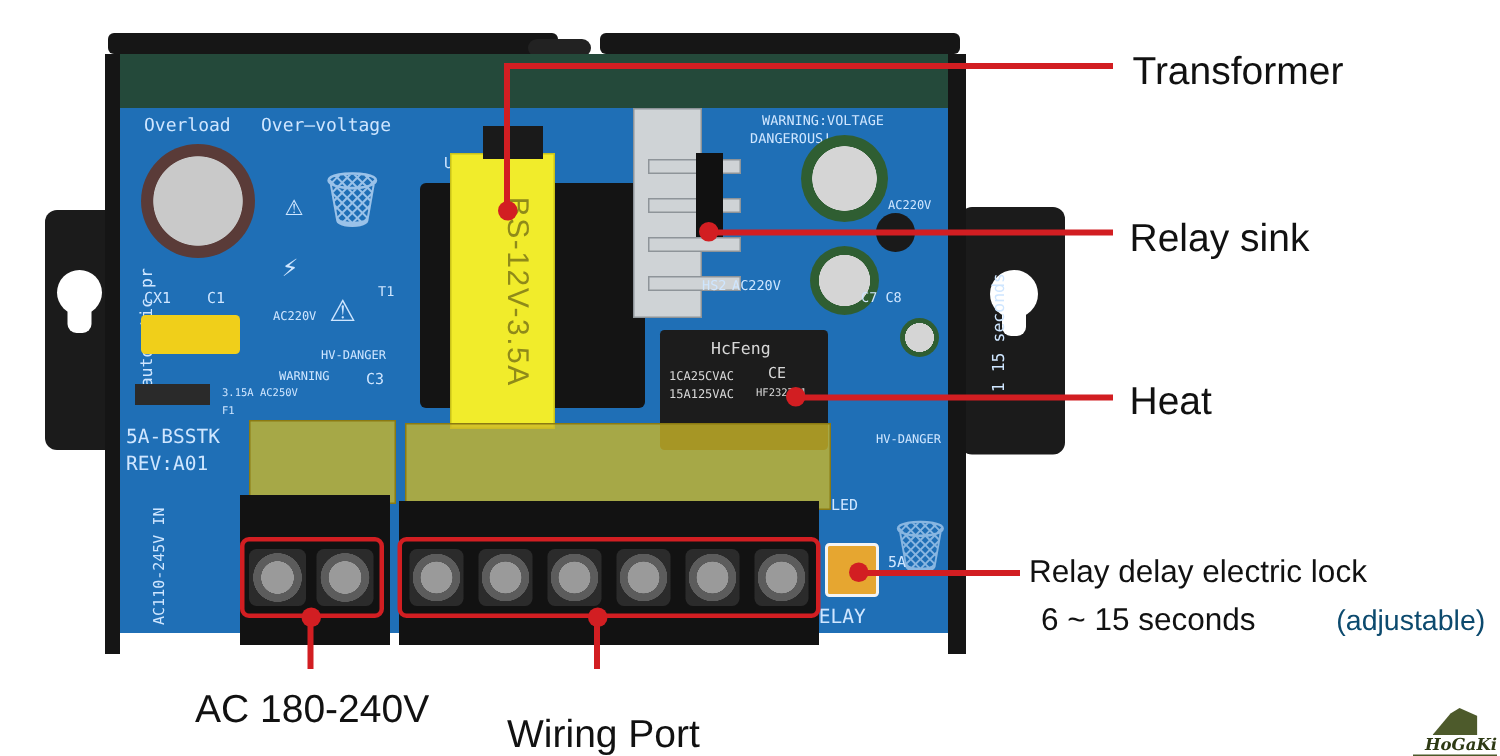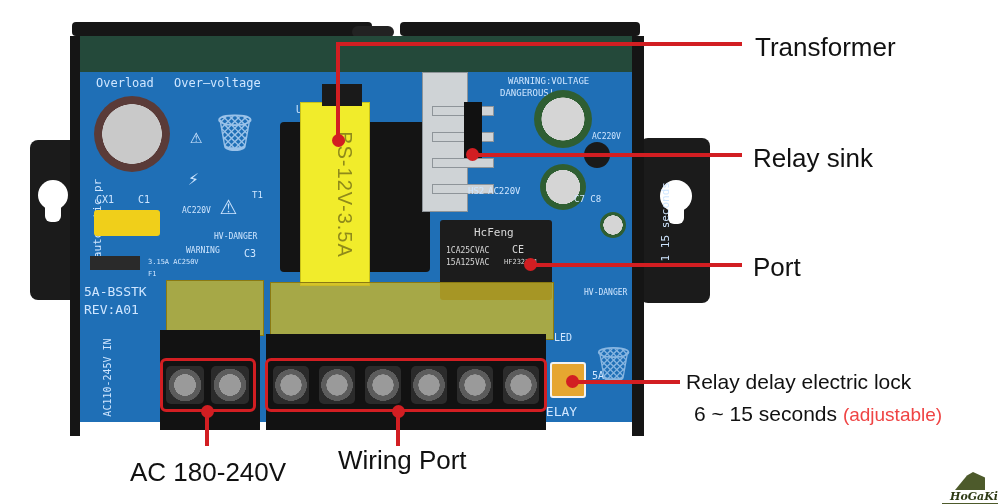--- a/index.html
+++ b/index.html
@@ -36,21 +36,21 @@
 
   .yellow-cap { background: #f0cf1a; border-radius: 3px; }
   .pot { background: #e6a630; border-radius: 3px; border: 2px solid #f3f3f3; }
 
   
   .red-box { border: 3px solid #d21e22; border-radius: 6px; }
   .red-line { background: #d21e22; }
   .red-dot { background: #d21e22; border-radius: 50%; width: 13px; height: 13px; }
 
   .label { color: #111; font-size: 26px; white-space: nowrap; }
-  .label-sub { color: #ef4444; font-size: 19px; }
+  .label-sub { color: #0c4a6e; font-size: 19px; margin-left: 48px; }
 
   .logo-house { width: 30px; height: 18px; background: #4d5a2b; clip-path: polygon(0 100%, 40% 20%, 60% 0, 100% 30%, 100% 100%); }
   .logo-text { font-family: "DejaVu Serif", serif; font-style: italic; font-weight: bold; font-size: 11px; color: #2e3a14; }
   .logo-tag { background: #4d5a2b; color: #fff; font-size: 4px; padding: 1px 2px; }
 </style>
 </head>
 <body>
 
 <div class="abs" style="left:0;top:0;width:680px;height:440px;">
 
@@ -170,37 +170,37 @@
 <div class="abs red-line" style="left:336px;top:42px;width:406px;height:4px;"></div>
 <div class="abs red-dot" style="left:332px;top:134px;"></div>
 <div class="abs label" style="left:755px;top:32px;">Transformer</div>
 
 <div class="abs red-line" style="left:470px;top:153px;width:272px;height:4px;"></div>
 <div class="abs red-dot" style="left:466px;top:148px;"></div>
 <div class="abs label" style="left:753px;top:143px;">Relay sink</div>
 
 <div class="abs red-line" style="left:530px;top:263px;width:212px;height:4px;"></div>
 <div class="abs red-dot" style="left:524px;top:258px;"></div>
-<div class="abs label" style="left:753px;top:252px;">Port</div>
+<div class="abs label" style="left:753px;top:252px;">Heat</div>
 
 <div class="abs red-line" style="left:572px;top:380px;width:108px;height:4px;"></div>
 <div class="abs red-dot" style="left:566px;top:375px;"></div>
 <div class="abs label" style="left:686px;top:370px;font-size:21px;">Relay delay electric lock</div>
 <div class="abs label" style="left:694px;top:402px;font-size:21px;">
   <span>6 ~ 15 seconds</span>
   <span class="label-sub">(adjustable)</span>
 </div>
 
 <div class="abs red-box" style="left:160px;top:358px;width:96px;height:54px;"></div>
 <div class="abs red-line" style="left:205px;top:412px;width:4px;height:34px;"></div>
 <div class="abs red-dot" style="left:201px;top:405px;"></div>
 <div class="abs label" style="left:130px;top:457px;">AC 180-240V</div>
 
 <div class="abs red-box" style="left:265px;top:358px;width:282px;height:54px;"></div>
 <div class="abs red-line" style="left:396px;top:412px;width:4px;height:34px;"></div>
 <div class="abs red-dot" style="left:392px;top:405px;"></div>
-<div class="abs label" style="left:338px;top:445px;text-align:right;">Wiring Port</div>
+<div class="abs label" style="left:338px;top:474px;text-align:right;">Wiring Port</div>
 
 <div class="abs" style="left:942px;top:472px;width:56px;height:44px;text-align:right;">
   <div class="logo-house" style="margin:0 auto;"></div>
   <div class="logo-text">HoGaKi</div>
   <div class="logo-tag">Home - garden - kitchen</div>
 </div>
 
 </body></html>

